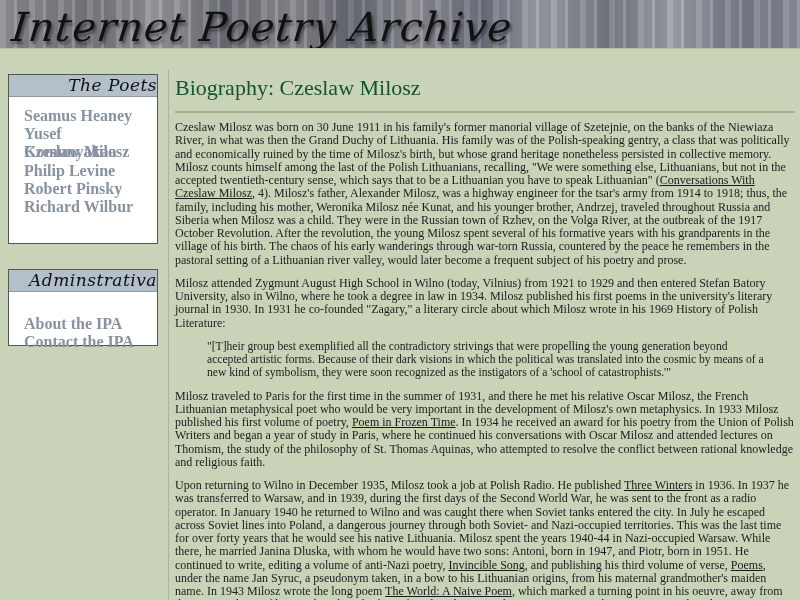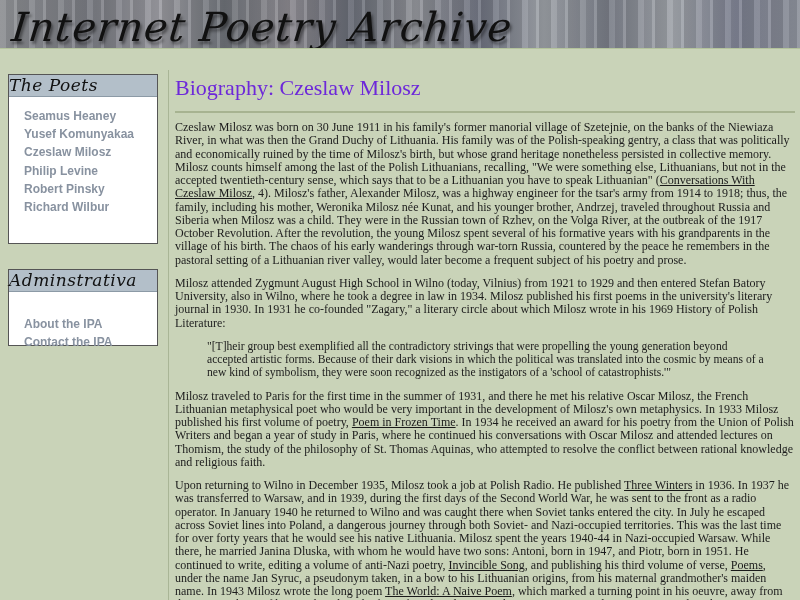--- a/index.html
+++ b/index.html
@@ -51,56 +51,56 @@
       left: 8px;
       width: 150px;
       background: #fff;
       border: 1px solid #555;
       box-sizing: border-box;
     }
     .sidebar-box .box-head {
       background: #b3bfc9;
       height: 21px;
       border-bottom: 1px solid #8c9aa6;
-      text-align: left;
+      text-align: right;
       font-family: "DejaVu Serif", serif;
       font-style: italic;
       font-size: 17px;
       line-height: 21px;
       color: #111;
       letter-spacing: 0.5px;
     }
     .sidebar-box ul {
       list-style: none;
       margin: 0;
       padding: 10px 0 6px 15px;
     }
     .sidebar-box li {
-      font-family: Liberation Sans, sans-serif;
+      font-family: Liberation Serif, serif;
       font-weight: bold;
-      font-size: 12px;
+      font-size: 16px;
       color: #8892a0;
       height: 18.2px;
       line-height: 18px;
       cursor: pointer;
     }
     .poets-box { top: 74px; height: 170px; }
     .admin-box { top: 269px; height: 77px; }
     .admin-box ul { padding-top: 23px; }
 
     .main {
       position: absolute;
       left: 175px; top: 70px; width: 620px;
     }
     .page-title {
       font-family: "Liberation Serif", serif;
       font-size: 22px;
       font-weight: normal;
       margin: 3px 0 8px 0;
-      color: #6d28d9;
+      color: #14532d;
       height: 30px;
       line-height: 30px;
     }
     .title-rule {
       height: 2px;
       background: #a7b391;
       margin: 5px 0 0 0;
       width: 620px;
     }
     .main p {

